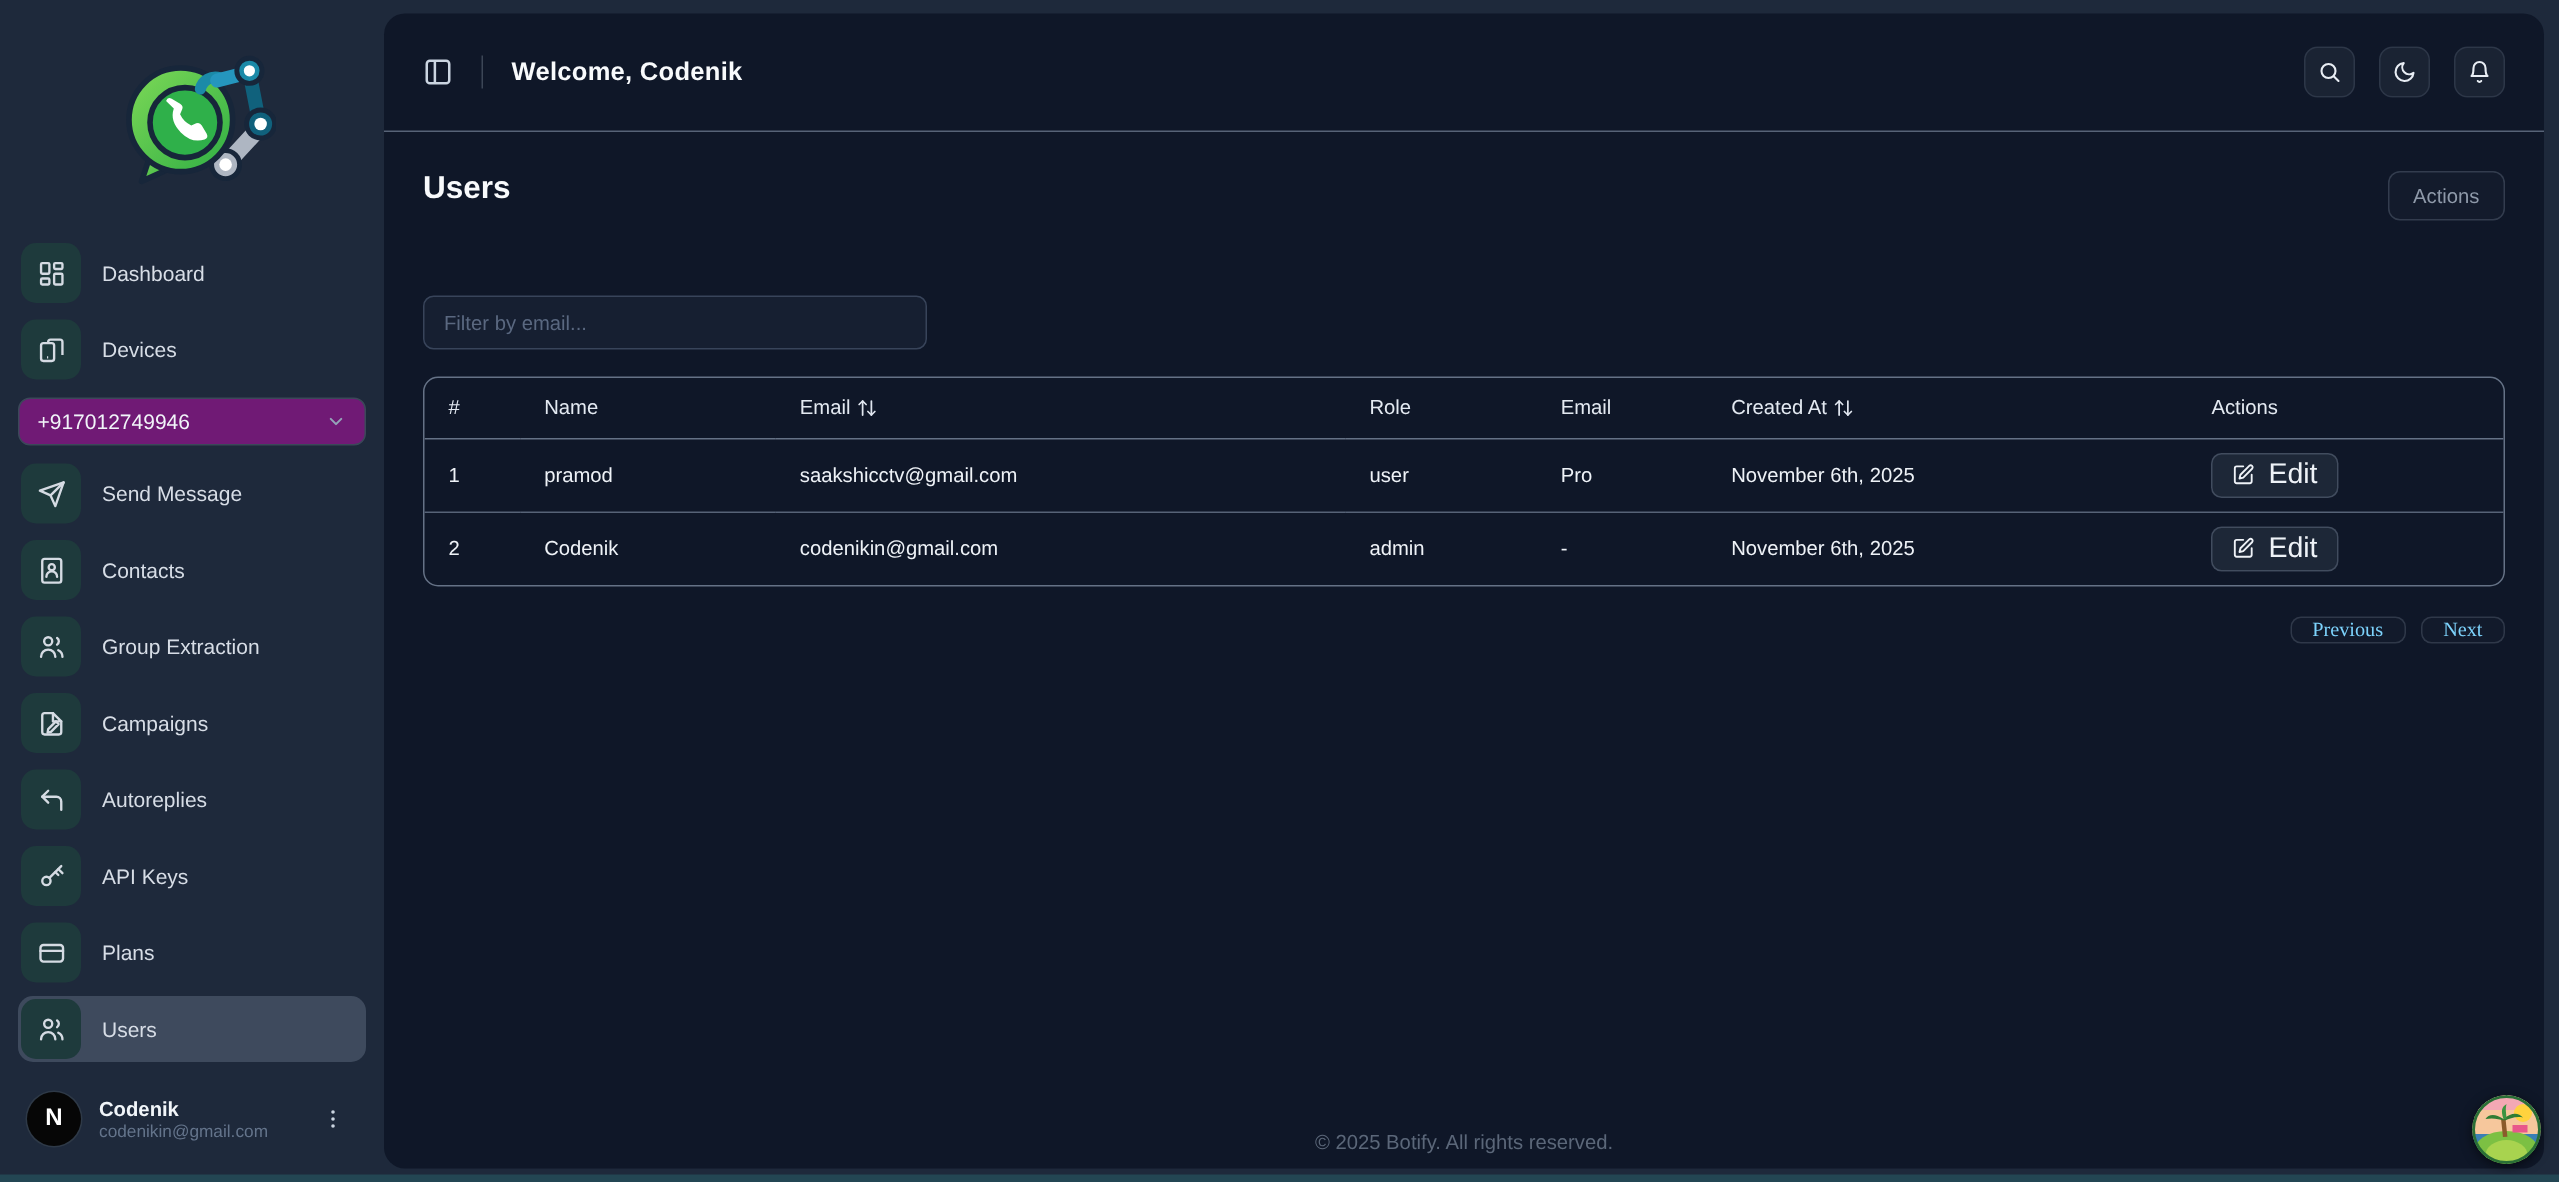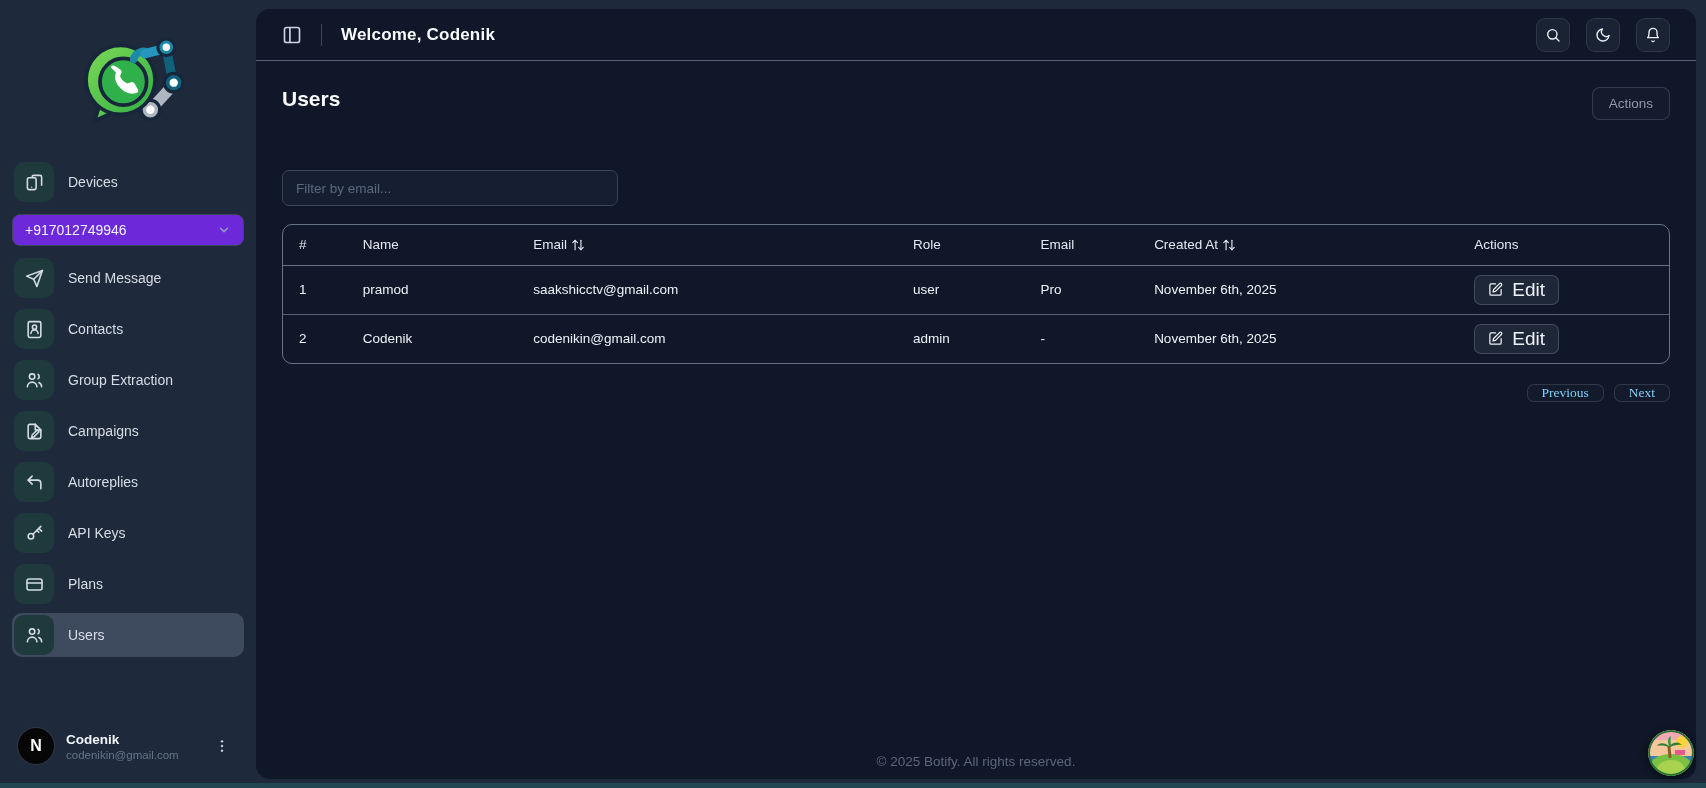--- a/index.html
+++ b/index.html
@@ -17,36 +17,36 @@
 
   
   .sidebar { position:absolute; left:0; top:0; width:256px; height:100%; display:flex; flex-direction:column; }
   .logo-wrap { display:flex; justify-content:center; padding:22px 0 26px; }
   .nav { display:flex; flex-direction:column; gap:7px; padding:0 12px; }
   .nav-item { display:flex; align-items:center; gap:14px; padding:2px; border-radius:10px; cursor:pointer; }
   .nav-item.active { background:rgba(148,163,184,0.28); }
   .nav-icon { width:40px; height:40px; flex:none; border-radius:10px; background:#1e3a3c;
               display:flex; align-items:center; justify-content:center; color:#d5dbe3; }
   .nav-label { font-size:14px; color:#d7dde6; }
-  .phone-select { margin:10px 12px; height:32px; background:#6d28d9; border:1px solid #3b4859;
+  .phone-select { margin:10px 12px; height:32px; background:#701a75; border:1px solid #3b4859;
                   border-radius:8px; display:flex; align-items:center; justify-content:space-between;
                   padding:0 12px; font-size:14px; color:#f1f5f9; cursor:pointer; }
   .profile { margin-top:auto; display:flex; align-items:center; gap:12px; padding:14px 26px 24px 18px; }
   .avatar { width:36px; height:36px; border-radius:50%; background:#060606; color:#fff;
             display:flex; align-items:center; justify-content:center; font-weight:bold; font-size:16px;
             box-shadow:0 0 0 1px #2e3947; flex:none; }
   .profile-texts { display:flex; flex-direction:column; gap:2px; min-width:0; }
   .profile-name { font-size:13.5px; color:#f1f5f9; font-weight:bold; }
   .profile-email { font-size:11.5px; color:#64748b; white-space:nowrap; }
   .kebab { margin-left:auto; color:#cbd5e1; cursor:pointer; }
 
   
   .panel { position:absolute; left:256px; top:9px; right:10px; bottom:9px;
            background:#0f1728; border-radius:14px; display:flex; flex-direction:column; overflow:hidden; }
-  .topbar { height:52px; flex:none; display:flex; align-items:center; padding:0 26px;
+  .topbar { height:79px; flex:none; display:flex; align-items:center; padding:0 26px;
             border-bottom:1px solid rgba(148,163,184,0.55); }
   .panel-toggle { color:#cbd5e1; cursor:pointer; display:flex; }
   .topbar-divider { width:1px; height:22px; background:#3c4656; margin:0 19px; }
   .topbar-title { font-size:17px; font-weight:bold; color:#f8fafc; letter-spacing:.2px; }
   .topbar-actions { margin-left:auto; display:flex; gap:16px; }
   .icon-btn { width:34px; height:34px; border-radius:9px; background:#1a2333;
               border:1px solid rgba(148,163,184,0.16); display:flex; align-items:center;
               justify-content:center; color:#e8edf4; cursor:pointer; }
 
   .content { flex:1; display:flex; flex-direction:column; padding:26px 26px 0; min-height:0; }
@@ -113,20 +113,31 @@
       <line x1="78" y1="34" x2="101" y2="28" stroke="#2596be" stroke-width="10" stroke-linecap="round"></line>
       <line x1="101" y1="28" x2="108" y2="64" stroke="#10617c" stroke-width="10" stroke-linecap="round"></line>
       <circle cx="101" cy="27" r="9" fill="#1b8aa8" stroke="#17263a" stroke-width="3.5"></circle>
       <circle cx="101" cy="27" r="4" fill="#ffffff"></circle>
       <circle cx="109" cy="65" r="10" fill="#10617c" stroke="#17263a" stroke-width="3.5"></circle>
       <circle cx="109" cy="65" r="4.5" fill="#ffffff"></circle>
     </svg>
   </div>
 
   <nav class="nav">
+    <div class="nav-item">
+      <span class="nav-icon">
+        <svg width="19" height="19" viewBox="0 0 24 24" fill="none" stroke="currentColor" stroke-width="2" stroke-linejoin="round">
+            <rect x="3" y="3" width="7" height="9" rx="1"></rect>
+            <rect x="14" y="3" width="7" height="5" rx="1"></rect>
+            <rect x="14" y="12" width="7" height="9" rx="1"></rect>
+            <rect x="3" y="16" width="7" height="5" rx="1"></rect>
+          </svg>
+      </span>
+      <span class="nav-label">Dashboard</span>
+    </div>
     <div class="nav-item">
       <span class="nav-icon">
         <svg width="19" height="19" viewBox="0 0 24 24" fill="none" stroke="currentColor" stroke-width="2" stroke-linejoin="round">
             <path d="M9 6 L9 5 a2 2 0 0 1 2 -2 h8 a2 2 0 0 1 2 2 v11"></path>
             <rect x="3" y="6" width="11" height="15" rx="2"></rect>
             <path d="M8 18 h1"></path>
           </svg>
       </span>
       <span class="nav-label">Devices</span>
     </div>

